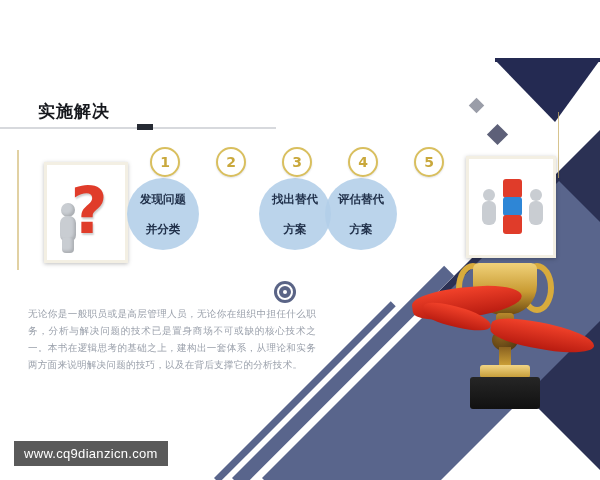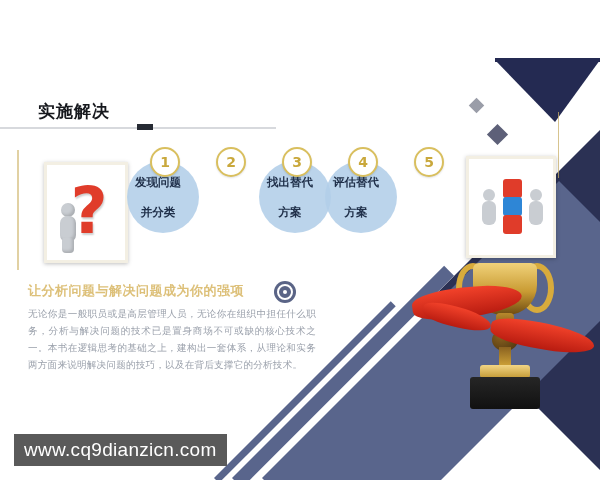--- a/index.html
+++ b/index.html
@@ -113,23 +113,23 @@
   .pz-red2{left:34px;top:56px;width:19px;height:19px;background:#e03c2a;border-radius:3px;}
   .pz-blue{left:34px;top:38px;width:19px;height:19px;background:#2e86d6;border-radius:3px;}
   .pz-fig{position:absolute;background:#c9cdd2;border-radius:50%;}
   .pzf-h1{left:14px;top:30px;width:12px;height:12px;}
   .pzf-b1{left:13px;top:42px;width:14px;height:24px;border-radius:6px;}
   .pzf-h2{left:61px;top:30px;width:12px;height:12px;}
   .pzf-b2{left:60px;top:42px;width:14px;height:24px;border-radius:6px;}
 
   
   .circle{
-    position:absolute;top:161px;width:72px;height:72px;border-radius:50%;
+    position:absolute;top:178px;width:72px;height:72px;border-radius:50%;
     background:rgba(178,206,232,.88);
-    display:flex;align-items:center;justify-content:flex-start;
+    display:flex;align-items:center;justify-content:center;
     text-align:center;line-height:15px;
     font-size:11.5px;color:#20304a;font-weight:bold;
   }
   .circle span{display:block;padding:0 4px;}
   .badge{
     position:absolute;top:147px;width:26px;height:26px;border-radius:50%;
     border:2.5px solid #d9bf5e;background:#ffffff;
     display:flex;align-items:center;justify-content:center;
     font-size:14px;font-weight:bold;color:#c9a83c;
     font-family:"DejaVu Sans",sans-serif;
@@ -199,21 +199,21 @@
   .rb2{left:60px;top:78px;width:105px;height:26px;transform:rotate(10deg);}
   .rb3{left:-8px;top:62px;width:70px;height:20px;transform:rotate(14deg);}
 
   
   .wm{
     position:absolute;background:#5a5a5a;color:#fff;
     font-size:13px;letter-spacing:.3px;
     padding:5px 10px;
   }
   .wm-tg{right:12px;top:12px;}
-  .wm-url{left:14px;bottom:14px;font-size:19px;}
+  .wm-url{left:14px;bottom:14px;font-size:13px;}
   .wm-toutiao{
     position:absolute;right:18px;bottom:72px;
     color:#fff;font-size:14px;font-weight:bold;
     text-shadow:0 1px 3px rgba(0,0,0,.6);
   }
 </style>
 </head>
 <body>
 
 <div id="slide">
@@ -261,23 +261,20 @@
   <div class="circle" style="left:325px">
     <span><span>评估替代</span><br><span>方案</span></span>
   </div>
 
   <div class="badge" style="left:150px">1</div>
   <div class="badge" style="left:216px">2</div>
   <div class="badge" style="left:282px">3</div>
   <div class="badge" style="left:348px">4</div>
   <div class="badge" style="left:414px">5</div>
 
-  <div class="sub-row">
-    <div class="sub-title">让分析问题与解决问题成为你的强项</div>
-  </div>
   <div class="target-icon">
     <div class="target-ring">
       <div class="target-dot"></div>
     </div>
   </div>
 
   <div class="body-copy">无论你是一般职员或是高层管理人员，无论你在组织中担任什么职务，分析与解决问题的技术已是置身商场不可或缺的核心技术之一。本书在逻辑思考的基础之上，建构出一套体系，从理论和实务两方面来说明解决问题的技巧，以及在背后支撑它的分析技术。</div>
 
   <div class="trophy-wrap">
     <div class="tr-handle tr-h-l"></div>

